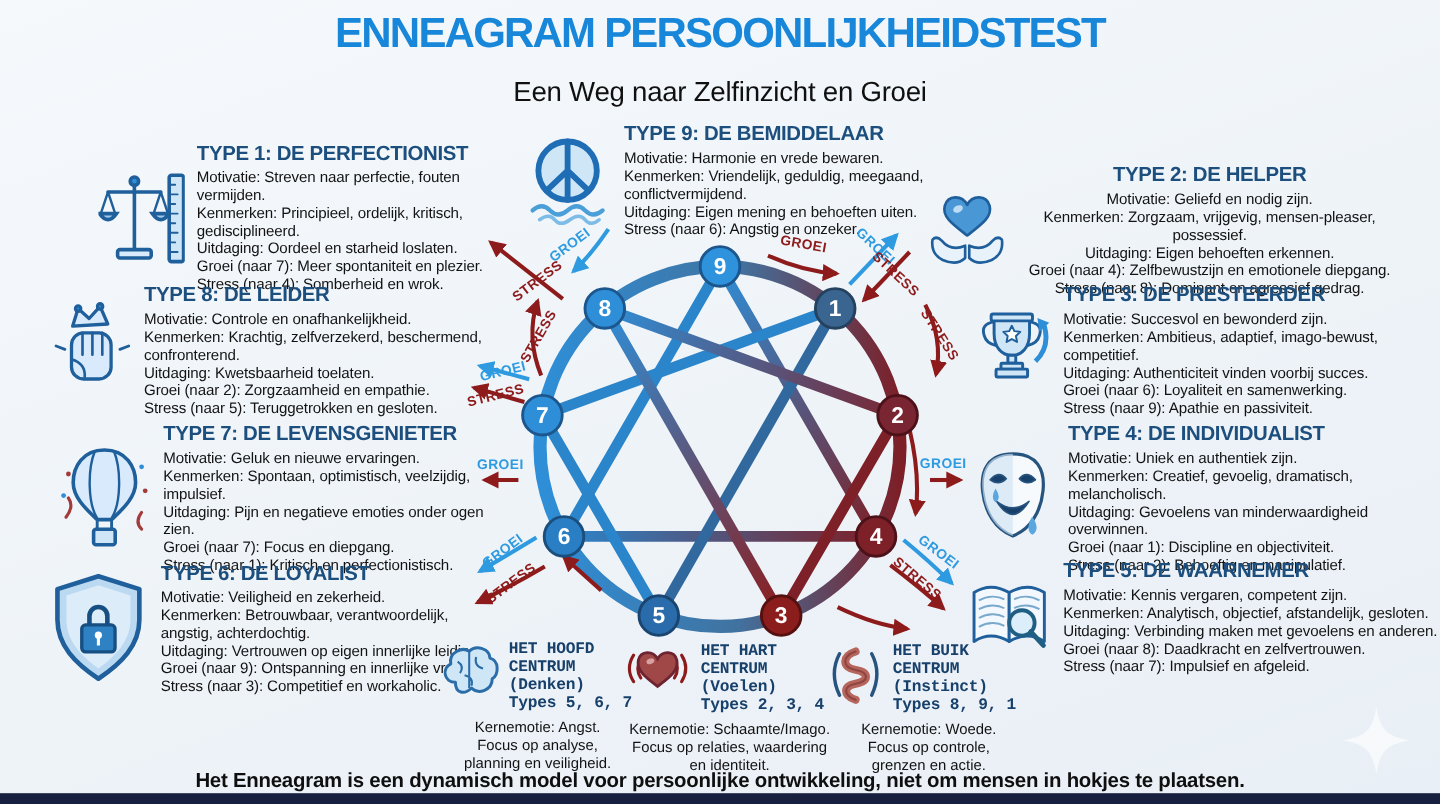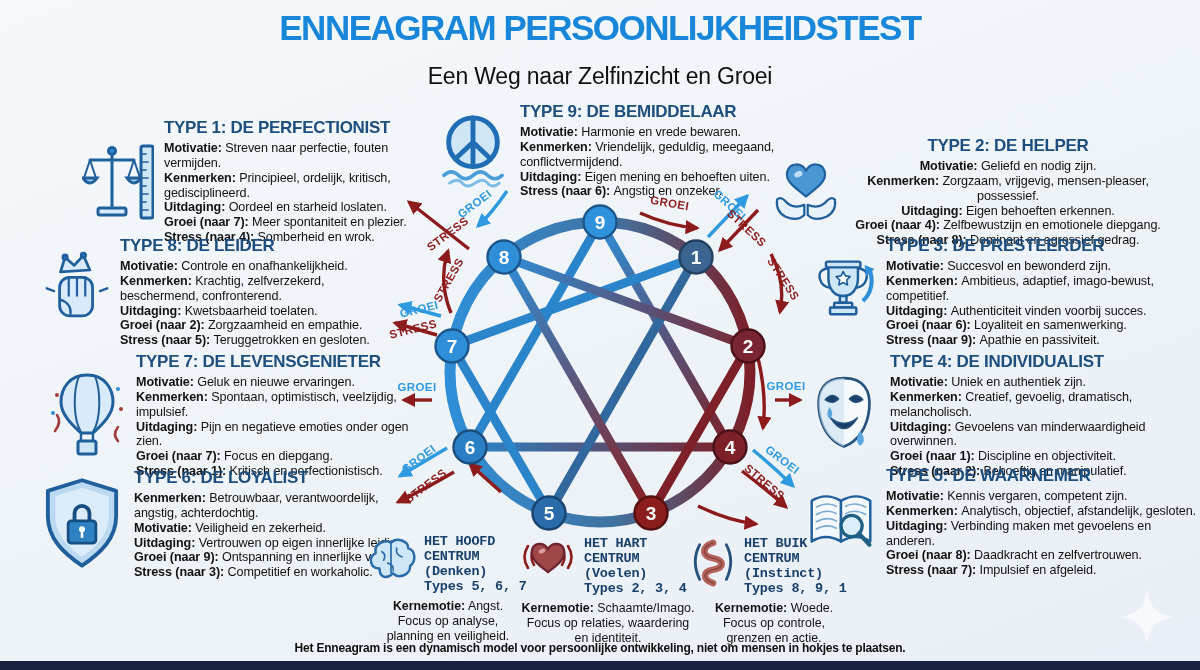--- a/index.html
+++ b/index.html
@@ -9,33 +9,33 @@
   .page-title{position:absolute;top:8px;left:0;right:0;margin:0;text-align:center;
     font-size:35px;font-weight:700;letter-spacing:-1.5px;color:#1987d9;}
   .page-subtitle{position:absolute;top:63px;left:0;right:0;margin:0;text-align:center;
     font-size:23px;font-weight:400;color:#101010;letter-spacing:-0.2px;}
   .type-block{position:absolute;display:flex;gap:10px;align-items:center;}
   .ticon{flex:0 0 auto;display:flex;align-items:center;justify-content:center;}
   .ticon svg{display:block;}
   .ttext{flex:1 1 auto;}
   .type-title{font-size:17px;font-weight:700;color:#1c4e7e;letter-spacing:-0.3px;margin-bottom:3px;}
   .drow,.trows{font-size:12.6px;line-height:1.18;color:#121212;letter-spacing:-0.1px;}
-  .lbl{font-weight:700;}
+  .lbl{font-weight:400;}
   .diagram{position:absolute;left:0;top:0;pointer-events:none;}
   .fl{font-size:11.5px;font-weight:700;text-anchor:middle;letter-spacing:0.4px;}
   .fl-g{fill:#2e9ae0;}
   .fl-s{fill:#8e1b1b;}
   .node-num{font-size:19px;font-weight:700;fill:#ffffff;text-anchor:middle;}
   .center-block{position:absolute;}
   .center-head{display:flex;gap:8px;align-items:flex-start;font-family:Liberation Mono, monospace;}
   .cicon svg{display:block;}
   .center-title{font-size:13.5px;font-weight:700;color:#17406b;line-height:1.12;letter-spacing:-0.2px;}
   .center-kern{margin-top:5px;text-align:center;font-size:12.4px;line-height:1.2;color:#121212;}
   .footer-note{position:absolute;left:0;right:0;top:641px;text-align:center;
-    font-size:12px;font-weight:700;color:#0f0f0f;letter-spacing:-0.2px;}
+    font-size:17px;font-weight:700;color:#0f0f0f;letter-spacing:-0.2px;}
   .bottom-bar{position:absolute;left:0;bottom:0;width:100%;height:9px;background:#17213f;}
   .watermark{position:absolute;left:1116px;top:586px;opacity:0.75;}
 </style>
 </head>
 <body>
 
 <div class="canvas">
 
   <h1 class="page-title">ENNEAGRAM PERSOONLIJKHEIDSTEST</h1>
   <div class="page-subtitle">Een Weg naar Zelfinzicht en Groei</div>
@@ -133,22 +133,22 @@
           <path d="M31,42 V35 a7,7 0 0 1 14,0 V42" fill="none" stroke="#174f83" stroke-width="3.6"></path>
           <rect x="25" y="42" width="26" height="21" rx="3" fill="#2e82c4" stroke="#174f83" stroke-width="2.6"></rect>
           <circle cx="38" cy="50" r="2.8" fill="#fff" stroke="none"></circle>
             <line x1="38" y1="52" x2="38" y2="58" stroke="#fff" stroke-width="2.4"></line>
         </g>
       </svg>
     </div>
     <div class="ttext">
       <div class="type-title">TYPE 6: DE LOYALIST</div>
       <div class="trows">
+          <div class="drow"><span class="lbl">Motivatie: </span>Veiligheid en zekerheid.</div>
           <div class="drow"><span class="lbl">Kenmerken: </span>Betrouwbaar, verantwoordelijk, angstig, achterdochtig.</div>
-          <div class="drow"><span class="lbl">Motivatie: </span>Veiligheid en zekerheid.</div>
           <div class="drow"><span class="lbl">Uitdaging: </span>Vertrouwen op eigen innerlijke leiding.</div>
           <div class="drow"><span class="lbl">Groei (naar 9): </span>Ontspanning en innerlijke vrede.</div>
           <div class="drow"><span class="lbl">Stress (naar 3): </span>Competitief en workaholic.</div>
         </div>
     </div>
   </section>
 
   <section class="type-block" style="left:436px;top:102px;width:380px;">
     <div class="ticon" style="width:74px;">
       <svg width="74" height="84" viewBox="0 0 76 82">

